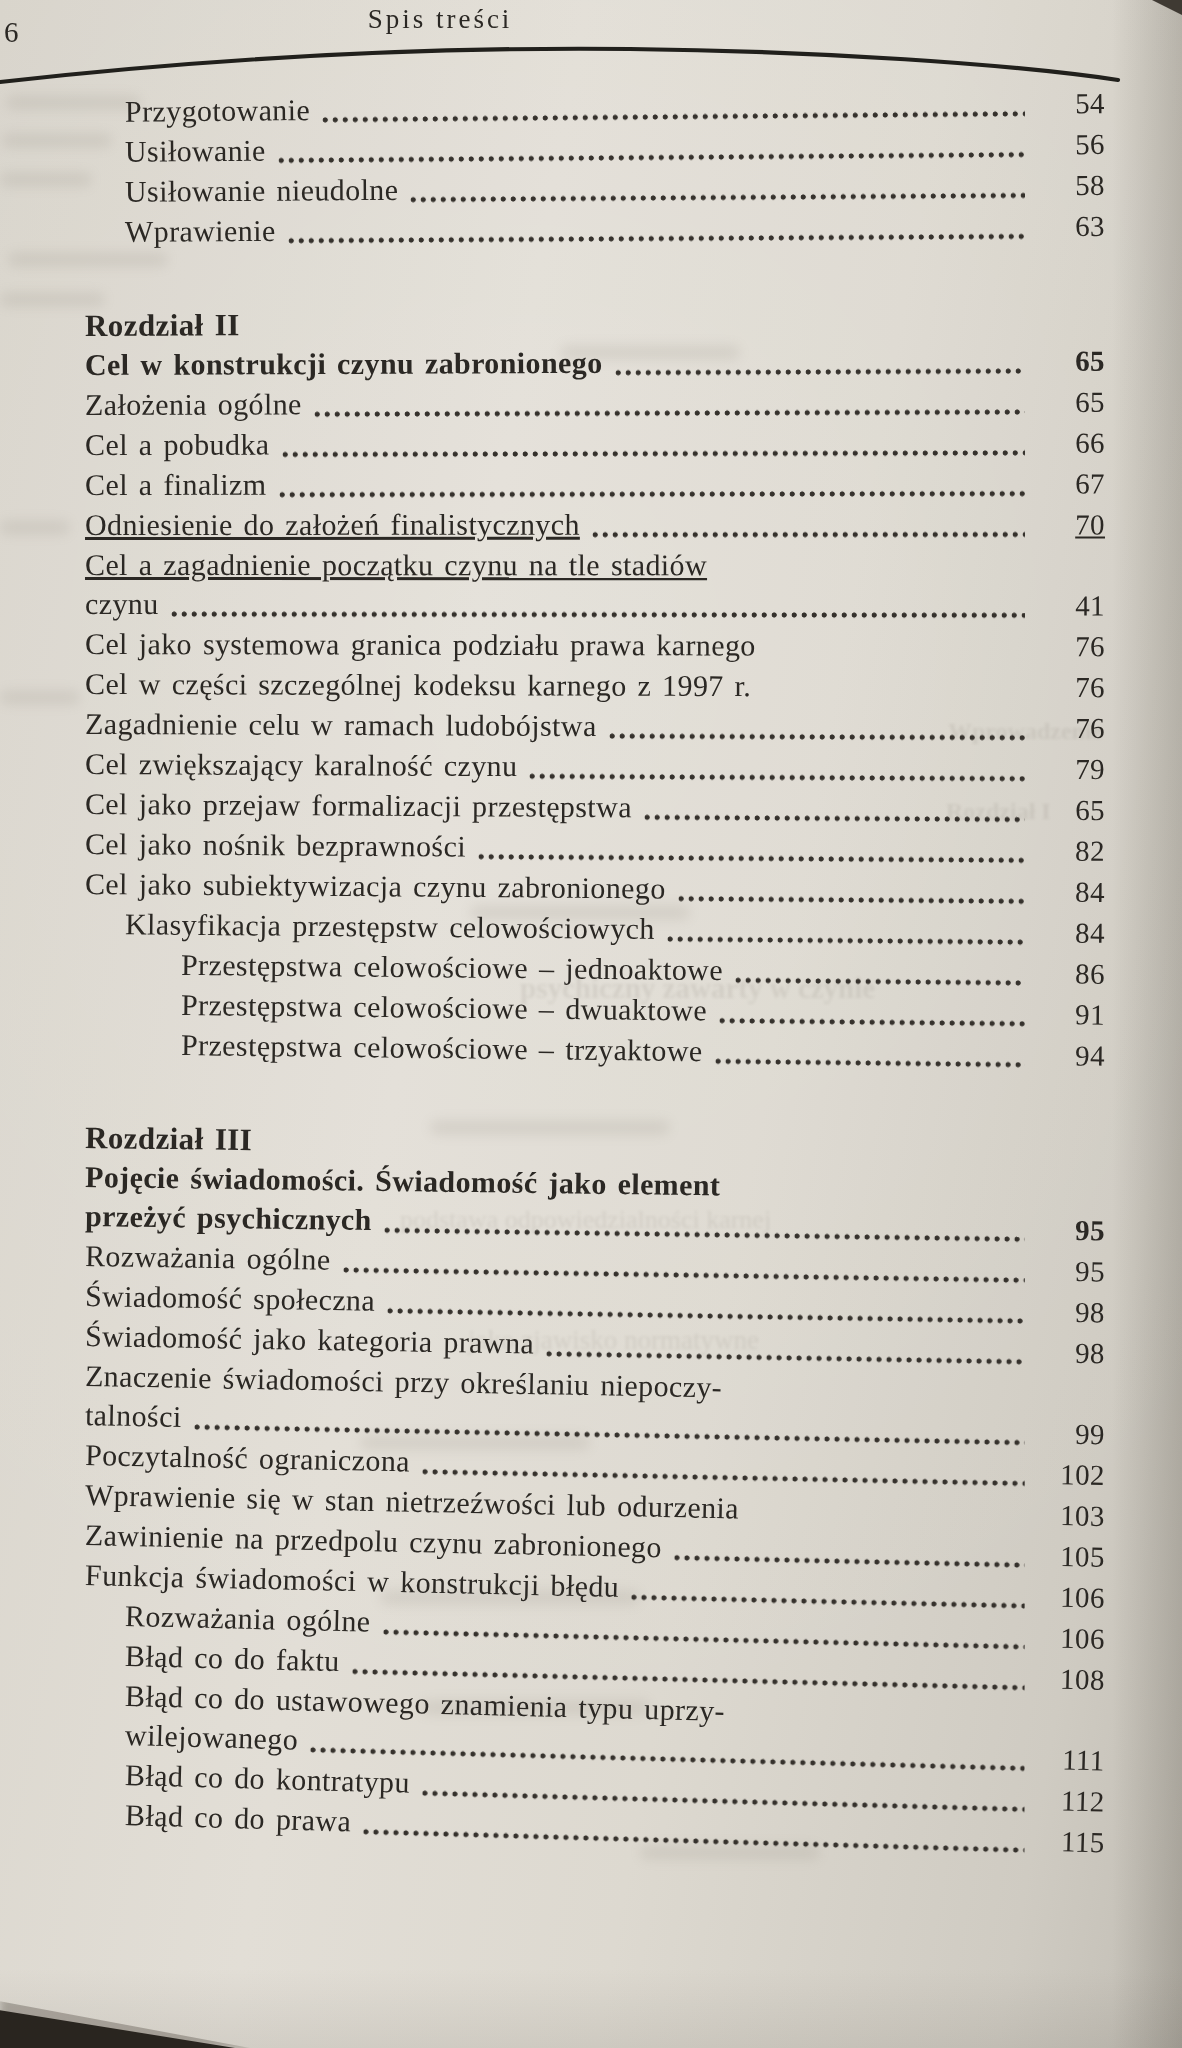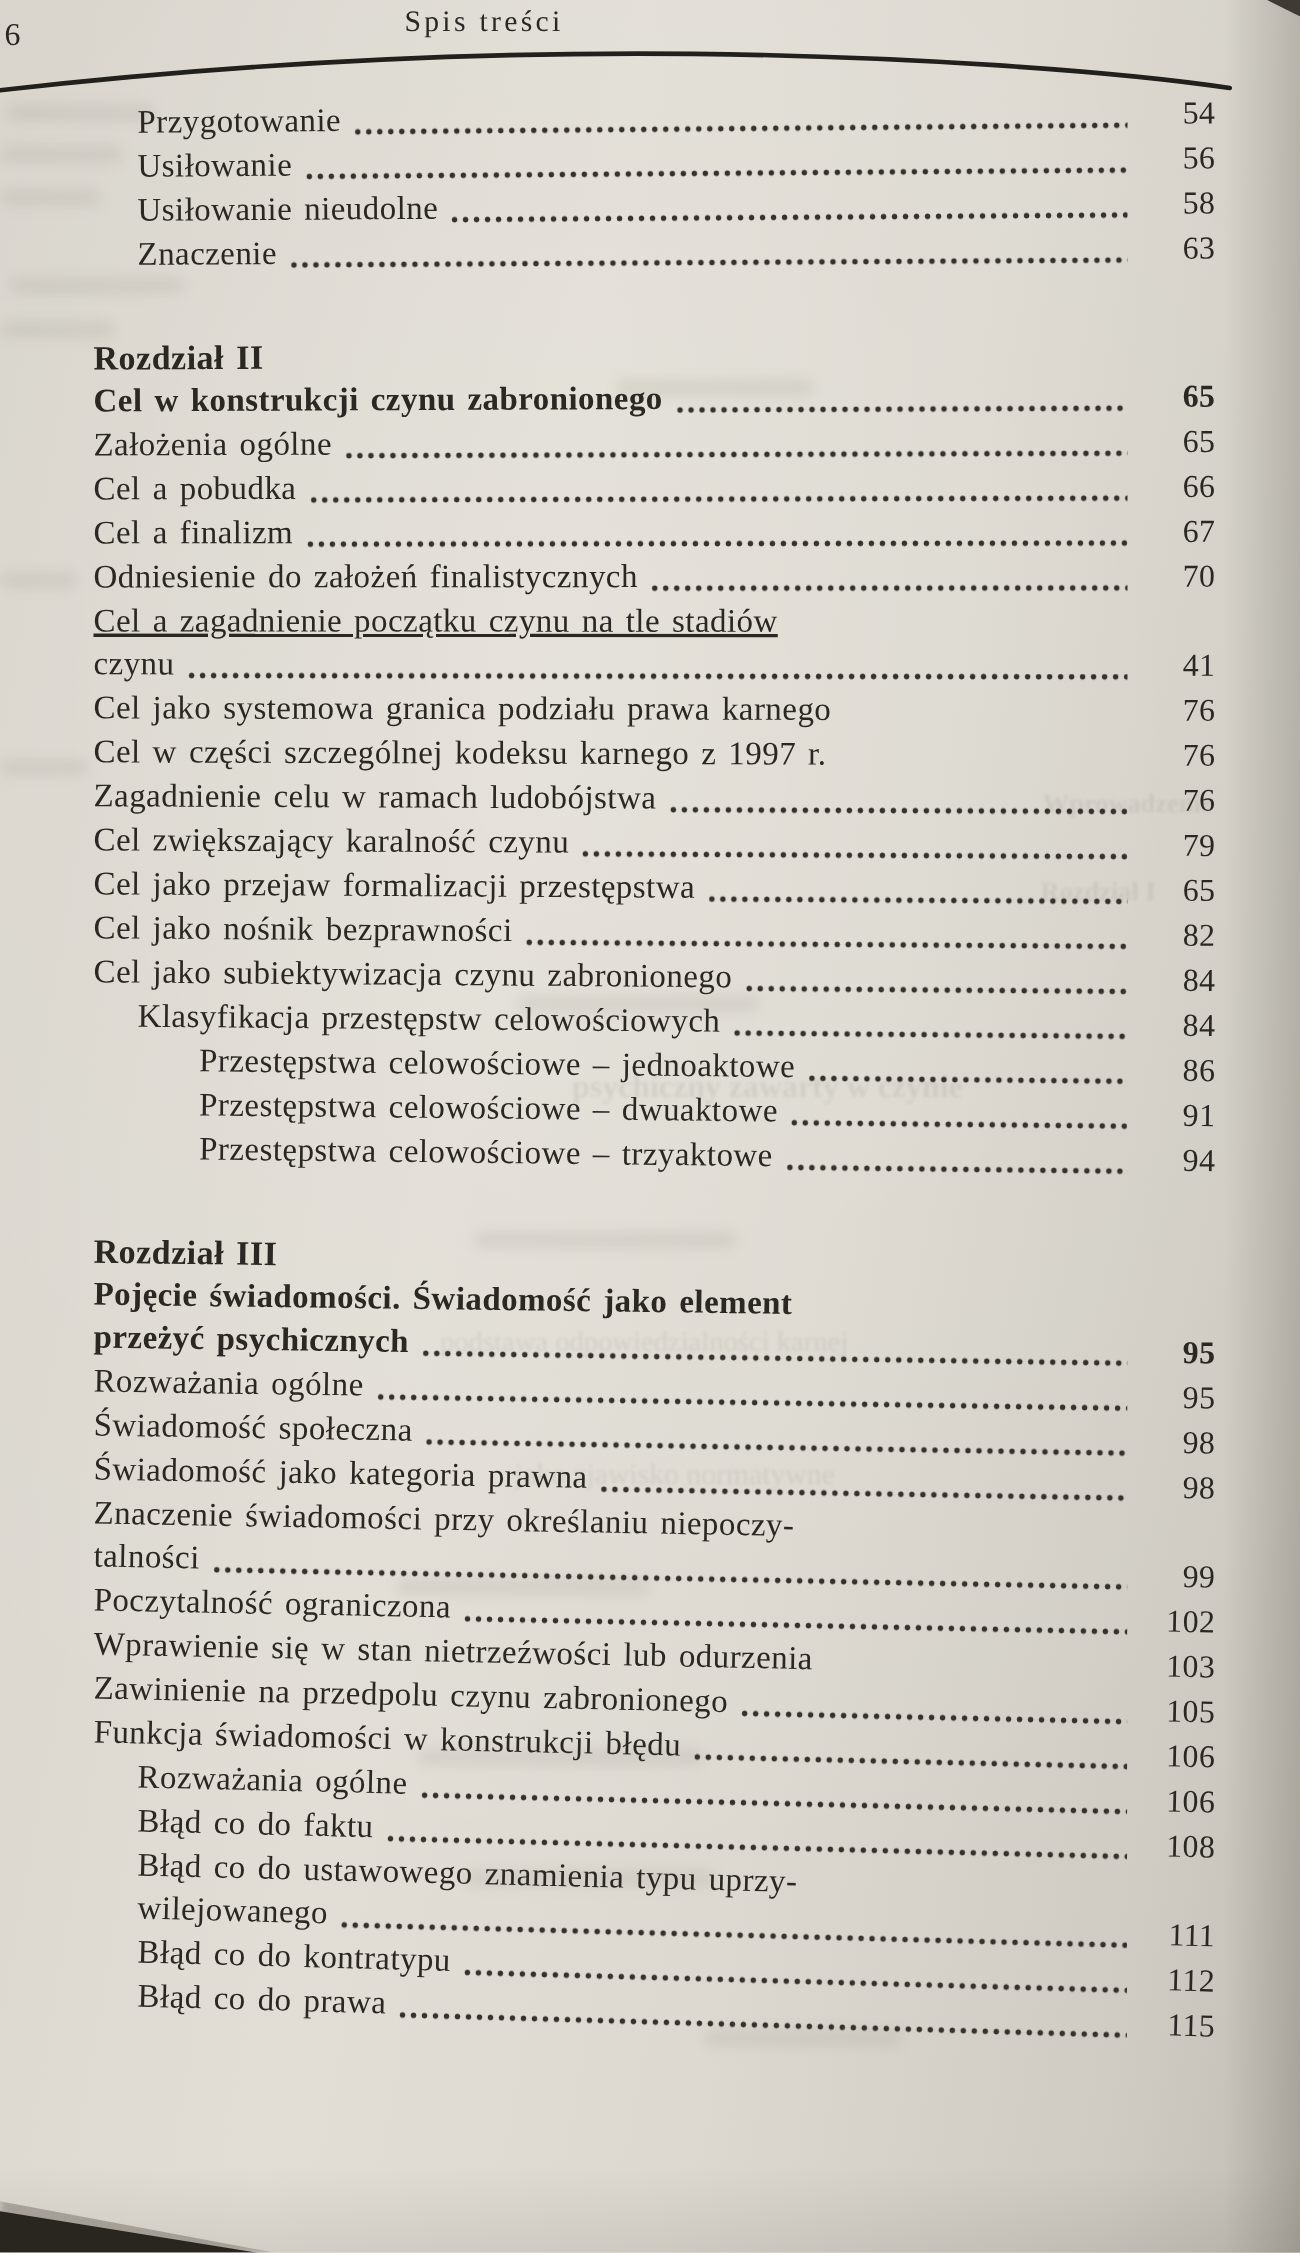--- a/index.html
+++ b/index.html
@@ -82,21 +82,21 @@
         <span class="t">Usiłowanie</span>
         <span class="leader"></span>
         <span class="pg">56</span>
       </div>
       <div class="row" style="padding-left: 40px; transform: rotate(-0.4deg);">
         <span class="t">Usiłowanie nieudolne</span>
         <span class="leader"></span>
         <span class="pg">58</span>
       </div>
       <div class="row" style="padding-left: 40px; transform: rotate(-0.34deg);">
-        <span class="t">Znaczenie</span>
+        <span class="t">Wprawienie</span>
         <span class="leader"></span>
         <span class="pg">63</span>
       </div>
     </div>
     <div class="section">
       <div class="row heading" style="transform: rotate(-0.29deg);">Rozdział II</div>
       <div class="row bold" style="padding-left: 0px; transform: rotate(-0.24deg);">
         <span class="t">Cel w konstrukcji czynu zabronionego</span>
         <span class="leader"></span>
         <span class="pg">65</span>
@@ -109,21 +109,21 @@
       <div class="row" style="padding-left: 0px; transform: rotate(-0.13deg);">
         <span class="t">Cel a pobudka</span>
         <span class="leader"></span>
         <span class="pg">66</span>
       </div>
       <div class="row" style="padding-left: 0px; transform: rotate(-0.08deg);">
         <span class="t">Cel a finalizm</span>
         <span class="leader"></span>
         <span class="pg">67</span>
       </div>
-      <div class="row" style="padding-left: 0px; transform: rotate(-0.03deg);">
+      <div class="row" style="padding-left: 0px; transform: rotate(-0.03deg); text-decoration: underline;">
         <span class="t">Odniesienie do założeń finalistycznych</span>
         <span class="leader"></span>
         <span class="pg">70</span>
       </div>
       <div class="row line1" style="padding-left: 0px; transform: rotate(0.03deg); text-decoration: underline;">
         <span class="t">Cel a zagadnienie początku czynu na tle stadiów</span>
       </div>
       <div class="row" style="padding-left: 0px; transform: rotate(0.08deg);">
         <span class="t">czynu</span>
         <span class="leader"></span>

